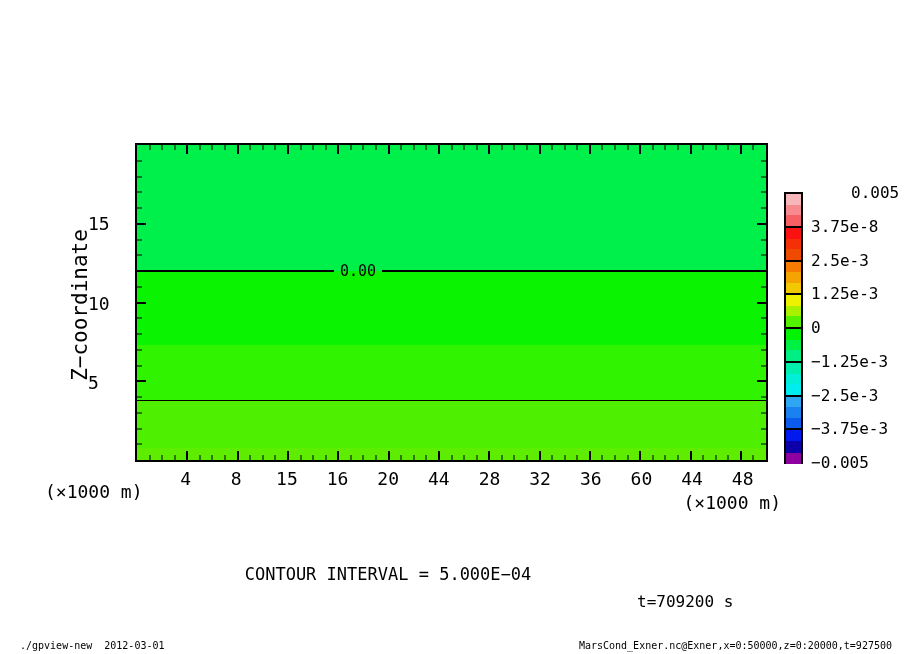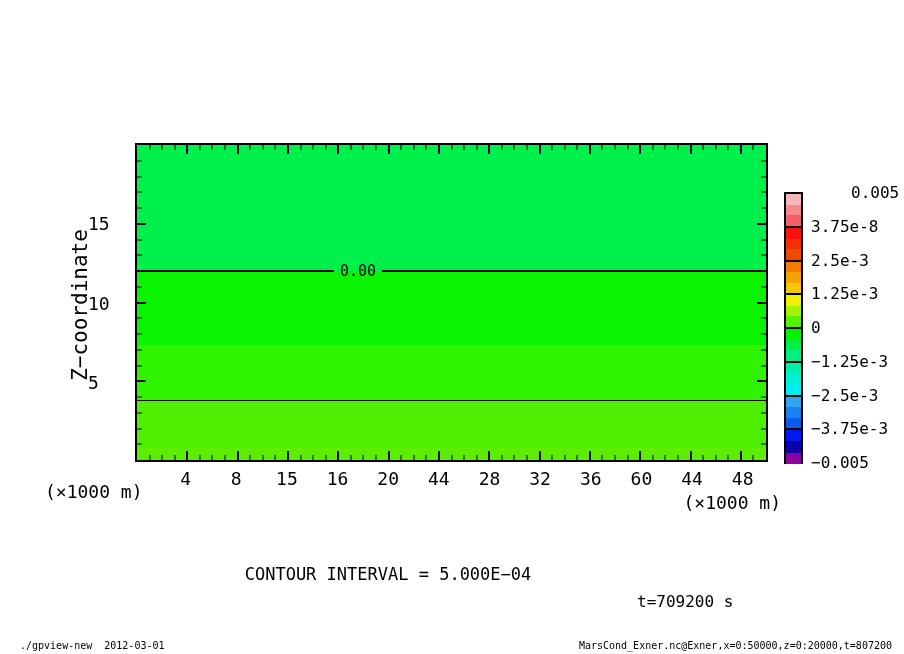--- a/index.html
+++ b/index.html
@@ -265,15 +265,15 @@
       <span style="top: 25%;">2.5e-3</span>
       <span style="top: 37.5%;">1.25e-3</span>
       <span style="top: 50%;">0</span>
       <span style="top: 62.5%;">−1.25e-3</span>
       <span style="top: 75%;">−2.5e-3</span>
       <span style="top: 87.5%;">−3.75e-3</span>
       <span style="top: 100%;">−0.005</span>
     </div>
 
   <div class="footer-left">./gpview-new  2012-03-01</div>
-  <div class="footer-right">MarsCond_Exner.nc@Exner,x=0:50000,z=0:20000,t=807200</div>
+  <div class="footer-right">MarsCond_Exner.nc@Exner,x=0:50000,z=0:20000,t=927500</div>
 
 </div>
 
 </body></html>

